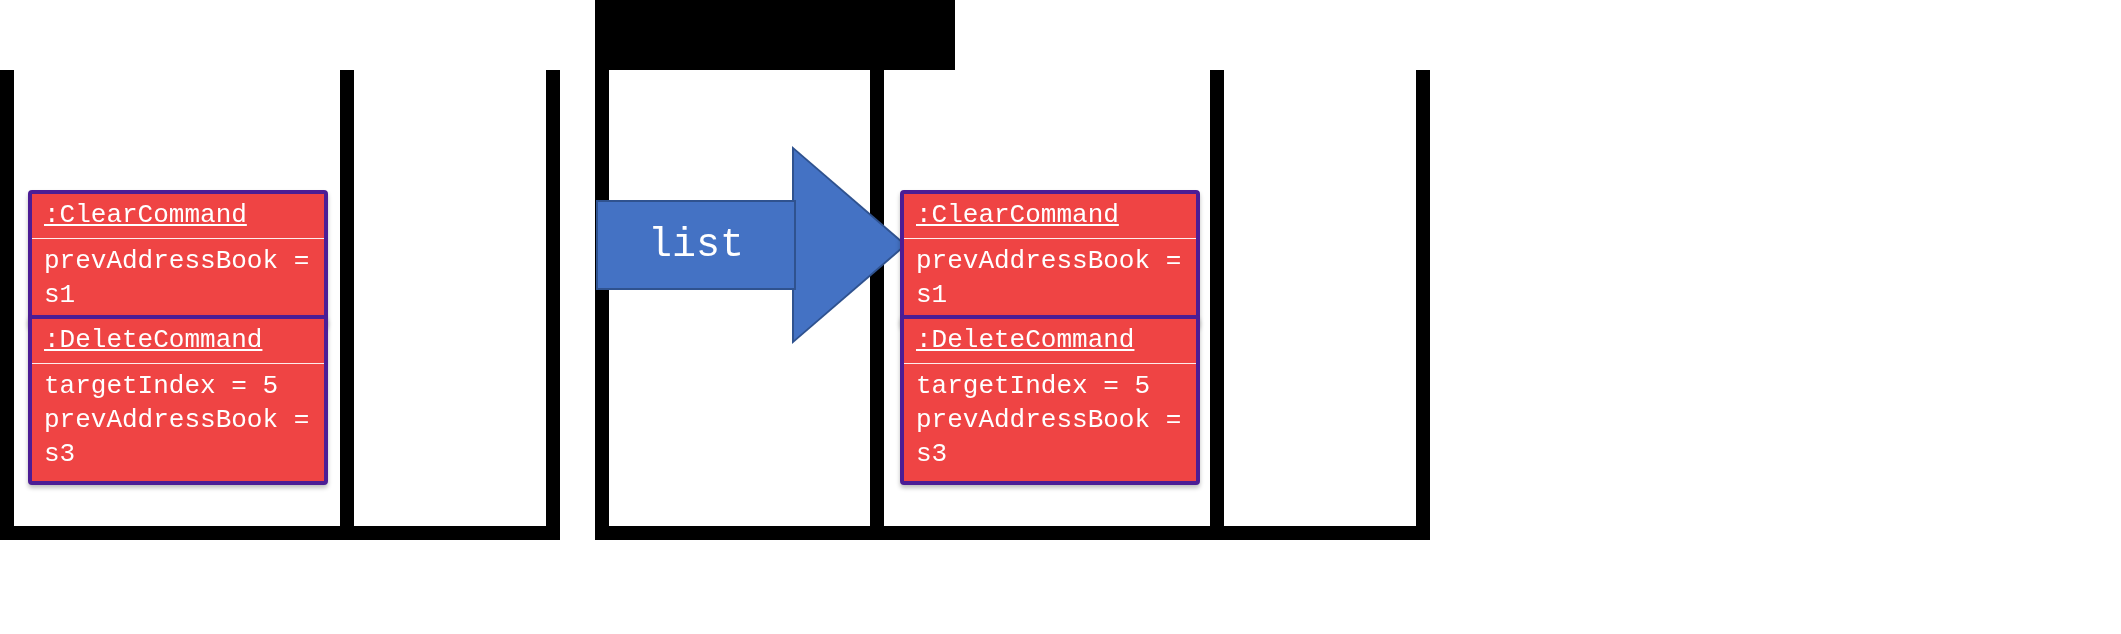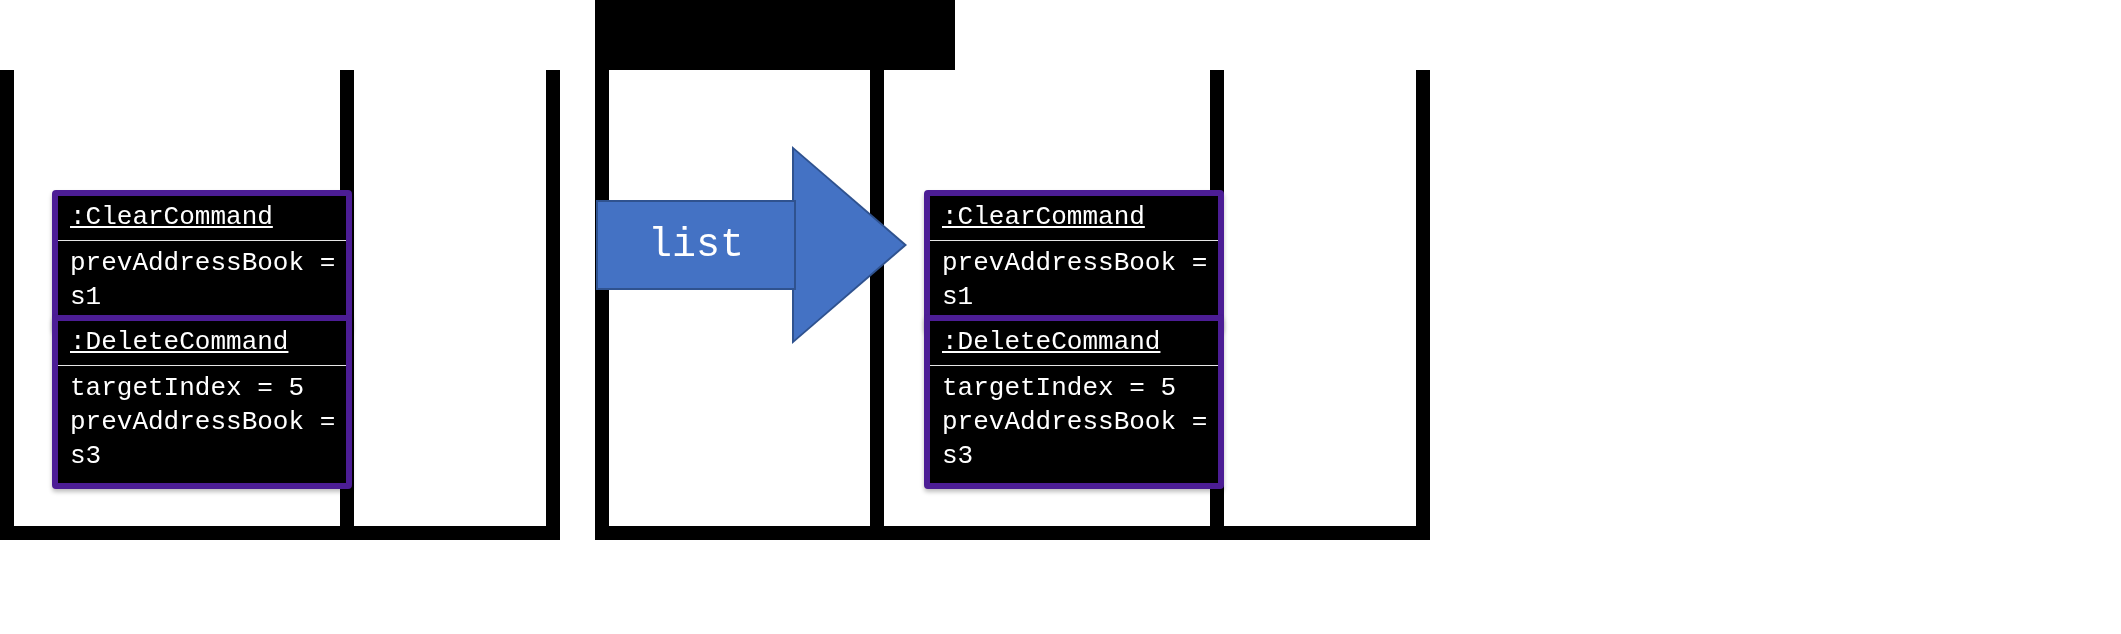--- a/index.html
+++ b/index.html
@@ -83,28 +83,27 @@
   .arrow-label {
     color: #fff;
     font-size: 40px;
     font-family: Consolas, "Courier New", monospace;
   }
 
   
   .card {
     position: absolute;
     width: 300px;
-    background: #000000;
-    border: 6px solid #4c1d95;
+    background: #ef4444;
+    border: 4px solid #4c1d95;
     border-radius: 4px;
     box-shadow: 0 3px 4px rgba(0,0,0,0.25);
     color: #fff;
     font-size: 26px;
     overflow: hidden;
-    margin-left: 24px;
   }
   .card .hdr {
     padding: 6px 12px 8px 12px;
     border-bottom: 1px solid rgba(255,255,255,0.9);
     text-decoration: underline;
   }
   .card .body {
     padding: 6px 0 10px 12px;
     line-height: 1.3;
   }

